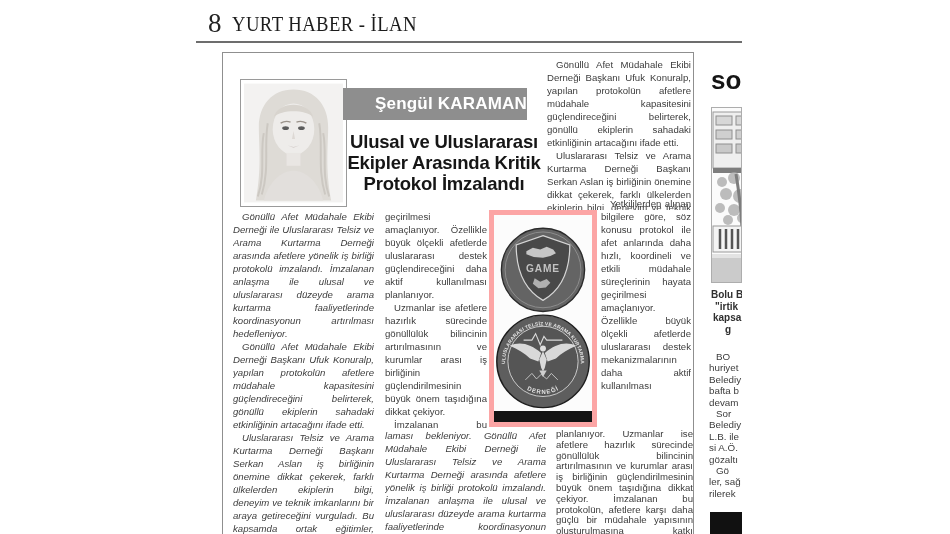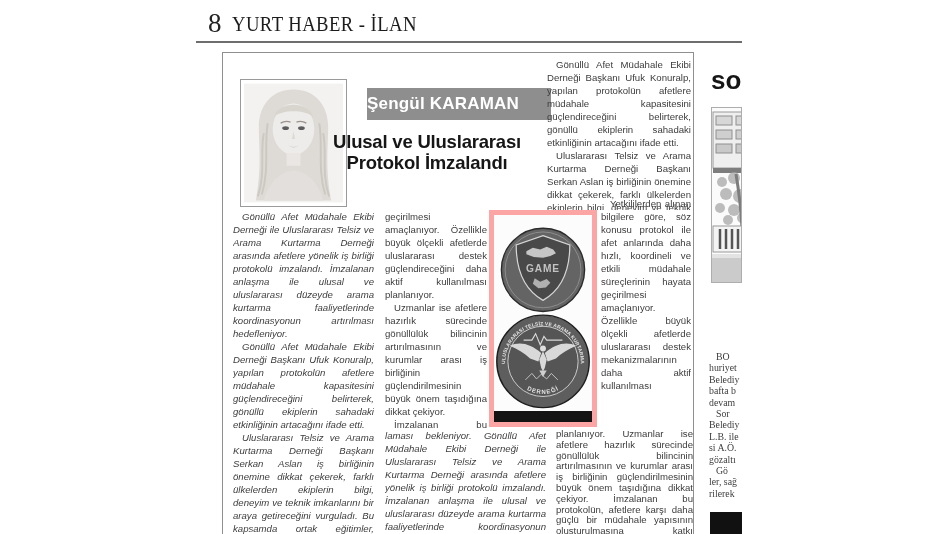--- a/index.html
+++ b/index.html
@@ -18,24 +18,24 @@
   .mh-text{color:#fff;font-weight:bold;font-size:19px;letter-spacing:-.3px;
          transform:scaleX(.95);transform-origin:left center;white-space:nowrap;}
   .rule{position:absolute;left:196px;top:41px;width:546px;height:2px;background:#6d6d6d;}
 
   
   .article-box{position:absolute;left:222px;top:52px;width:472px;height:490px;
          border:1px solid #8f8f8f;box-sizing:border-box;background:#fff;}
   .photo-frame{position:absolute;left:17px;top:26px;width:107px;height:128px;
          border:1px solid #9a9a9a;background:#fff;padding:3px;box-sizing:border-box;}
   .photo-frame svg{width:100%;height:100%;display:block;}
-  .byline{position:absolute;left:144px;top:35px;width:184px;height:32px;background:#8e8e8e;
-         color:#fff;font-weight:bold;font-size:17px;line-height:32px;text-align:left;
+  .byline{position:absolute;left:120px;top:35px;width:184px;height:32px;background:#8e8e8e;
+         color:#fff;font-weight:bold;font-size:17px;line-height:32px;text-align:right;
          letter-spacing:.2px;}
-  .headline{position:absolute;left:97px;top:78px;width:214px;text-align:center;
+  .headline{position:absolute;left:114px;top:78px;width:214px;text-align:center;
          font-weight:bold;font-size:18.5px;line-height:21px;color:#161616;letter-spacing:-.2px;}
 
   .bodycol{position:absolute;font-size:9.6px;line-height:13px;color:#3c3c3c;
          text-align:justify;overflow:hidden;}
   .bodycol p{margin:0;}
   .bodycol p.ind{text-indent:9px;}
   #col1 {left:10px; top:157px;width:141px;height:325px;font-style:italic;}
   #col2a{left:162px;top:157px;width:102px;height:219px;}
   #col2b{left:162px;top:376px;width:161px;height:106px;font-style:italic;}
   #col3a{left:324px;top:5px;  width:144px;height:152px;}
@@ -50,21 +50,21 @@
   
   .rteaser{position:absolute;left:694px;top:45px;width:48px;height:489px;overflow:hidden;}
   .r-headline{position:absolute;left:17px;top:20px;font-weight:bold;font-size:26px;
          color:#151515;white-space:nowrap;}
   .r-photo{position:absolute;left:17px;top:62px;width:31px;height:176px;overflow:hidden;
          border:1px solid #adadad;box-sizing:border-box;}
   .r-caption{position:absolute;left:0;top:244px;width:48px;font-size:10px;font-weight:600;
          line-height:11.5px;color:#2f2f2f;white-space:nowrap;}
   .r-body{position:absolute;left:0;top:306px;width:48px;font-size:9.8px;line-height:11.4px;
          color:#3c3c3c;white-space:nowrap;}
-  .r-body div{margin-left:15px;font-family:Liberation Serif, serif;}
+  .r-body div{margin-left:15px;}
   .r-body div.pind{margin-left:22px;}
   .r-blackbox{position:absolute;left:16px;top:467px;width:32px;height:22px;background:#111;}
 </style>
 </head>
 <body>
 
 <div class="page">
 
   <div class="pgnum">8</div>
   <div class="sectitle">YURT HABER - İLAN</div>
@@ -86,20 +86,21 @@
         <path d="M44 62 q6 4 12 0 q-6 5 -12 0 Z" fill="#c3b9b6"></path>
         <rect x="43" y="70" width="14" height="13" fill="#e9e6e3"></rect>
         <path d="M20 118 C26 96 40 88 50 88 C60 88 74 96 80 118 Z" fill="#e2dfdc"></path>
       </svg>
     </div>
 
     <div class="byline">Şengül KARAMAN</div>
 
     <div class="headline">
       <div>Ulusal ve Uluslararası</div>
+      <div>Ekipler Arasında Kritik</div>
       <div>Protokol İmzalandı</div>
     </div>
 
     <div class="bodycol" id="col1">
       <p class="ind">Gönüllü Afet Müdahale Ekibi Derneği ile Uluslararası Telsiz ve Arama Kurtarma Derneği arasında afetlere yönelik iş birliği protokolü imzalandı. İmzalanan anlaşma ile ulusal ve uluslararası düzeyde arama kurtarma faaliyetlerinde koordinasyonun artırılması hedefleniyor.</p>
       <p class="ind">Gönüllü Afet Müdahale Ekibi Derneği Başkanı Ufuk Konuralp, yapılan protokolün afetlere müdahale kapasitesini güçlendireceğini belirterek, gönüllü ekiplerin sahadaki etkinliğinin artacağını ifade etti.</p>
       <p class="ind">Uluslararası Telsiz ve Arama Kurtarma Derneği Başkanı Serkan Aslan iş birliğinin önemine dikkat çekerek, farklı ülkelerden ekiplerin bilgi, deneyim ve teknik imkanlarını bir araya getireceğini vurguladı. Bu kapsamda ortak eğitimler, tatbikatlar ve kriz anlarında hızlı müdahale planlarının devreye alınacağı belirtildi.</p>
       <p class="ind">Yetkililerden alınan bilgilere göre, söz konusu protokol ile afet anlarında daha hızlı, koordineli ve etkili müdahale süreçlerinin hayata</p>
     </div>
 
@@ -186,20 +187,26 @@
             <circle cx="16" cy="112" r="5"></circle>
           <circle cx="30" cy="110" r="5"></circle>
         </g>
         <path d="M30 120 C29 100 27 84 24 66" stroke="#7d7d7d" stroke-width="3" fill="none"></path>
         <rect x="1" y="118" width="118" height="26" fill="#f4f4f4" stroke="#9a9a9a"></rect>
         <path d="M8 121 V141 M14 121 V141 M20 121 V141 M26 121 V141 M34 121 V141" stroke="#555" stroke-width="2.5"></path>
         <rect x="0" y="146" width="120" height="4" fill="#e3e3e3"></rect>
         <rect x="0" y="150" width="120" height="27" fill="#cbcbcb"></rect>
       </svg>
     </div>
+    <div class="r-caption">
+      <div style="margin-left:17px">Bolu B</div>
+      <div style="margin-left:21px">"irtik</div>
+      <div style="margin-left:19px">kapsa</div>
+      <div style="margin-left:31px">g</div>
+    </div>
     <div class="r-body">
       <div class="pind">BO</div>
       <div>huriyet</div>
       <div>Belediy</div>
       <div>bafta b</div>
       <div>devam</div>
       <div class="pind">Sor</div>
       <div>Belediy</div>
       <div>L.B. ile</div>
       <div>si A.Ö.</div>

